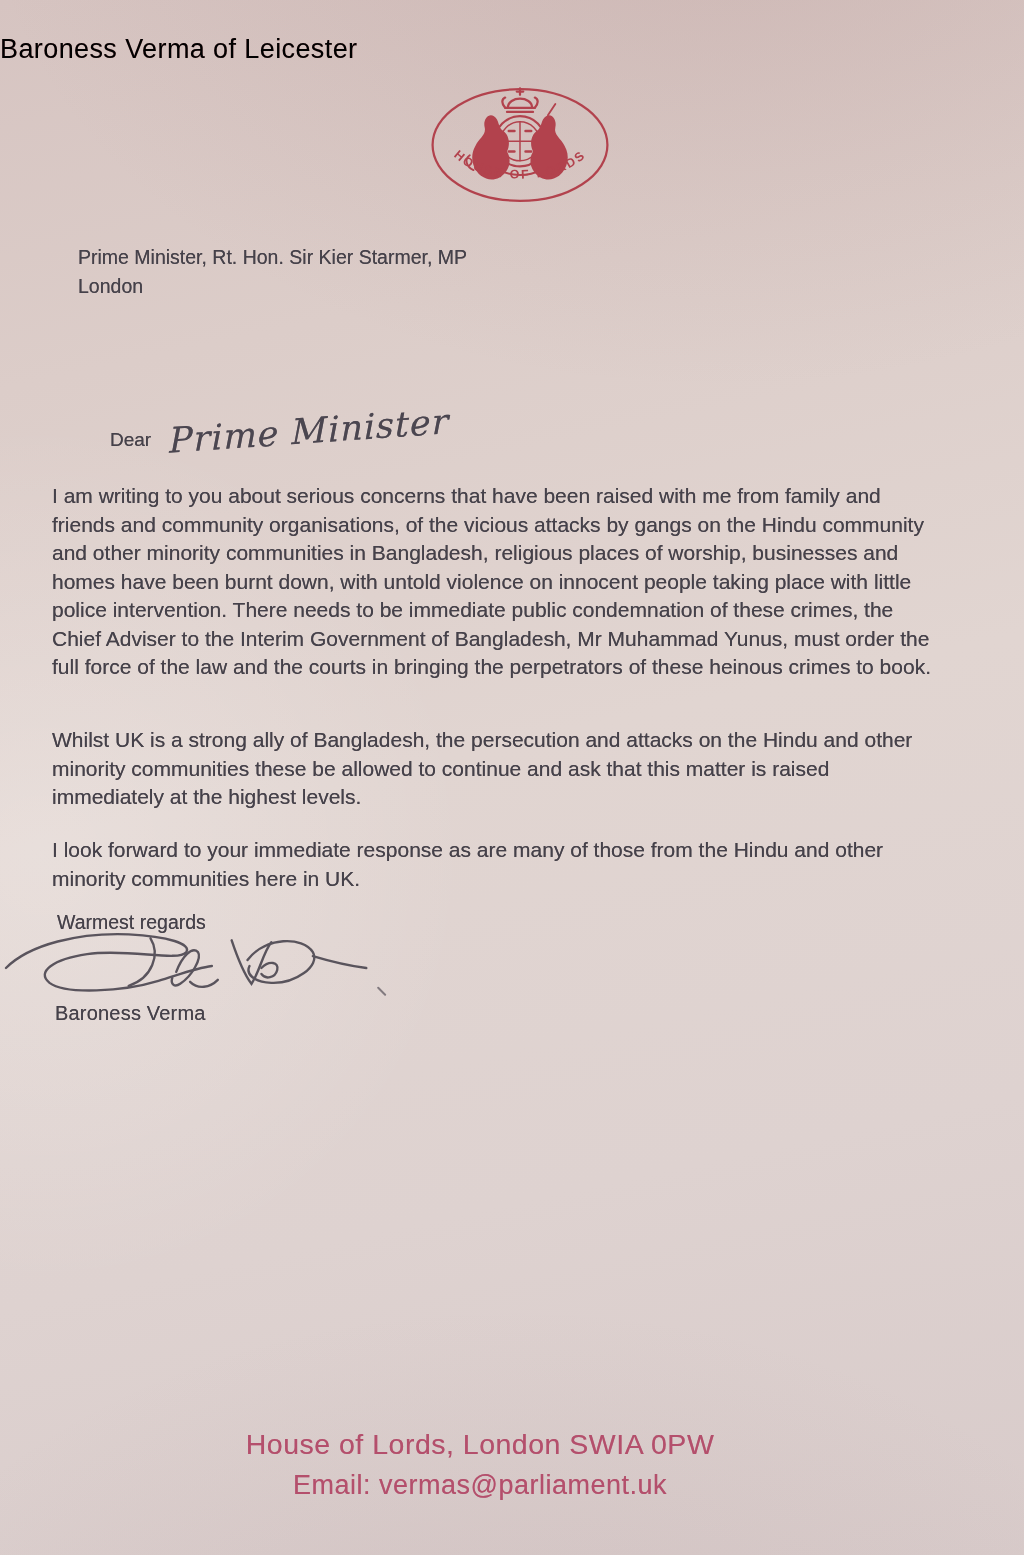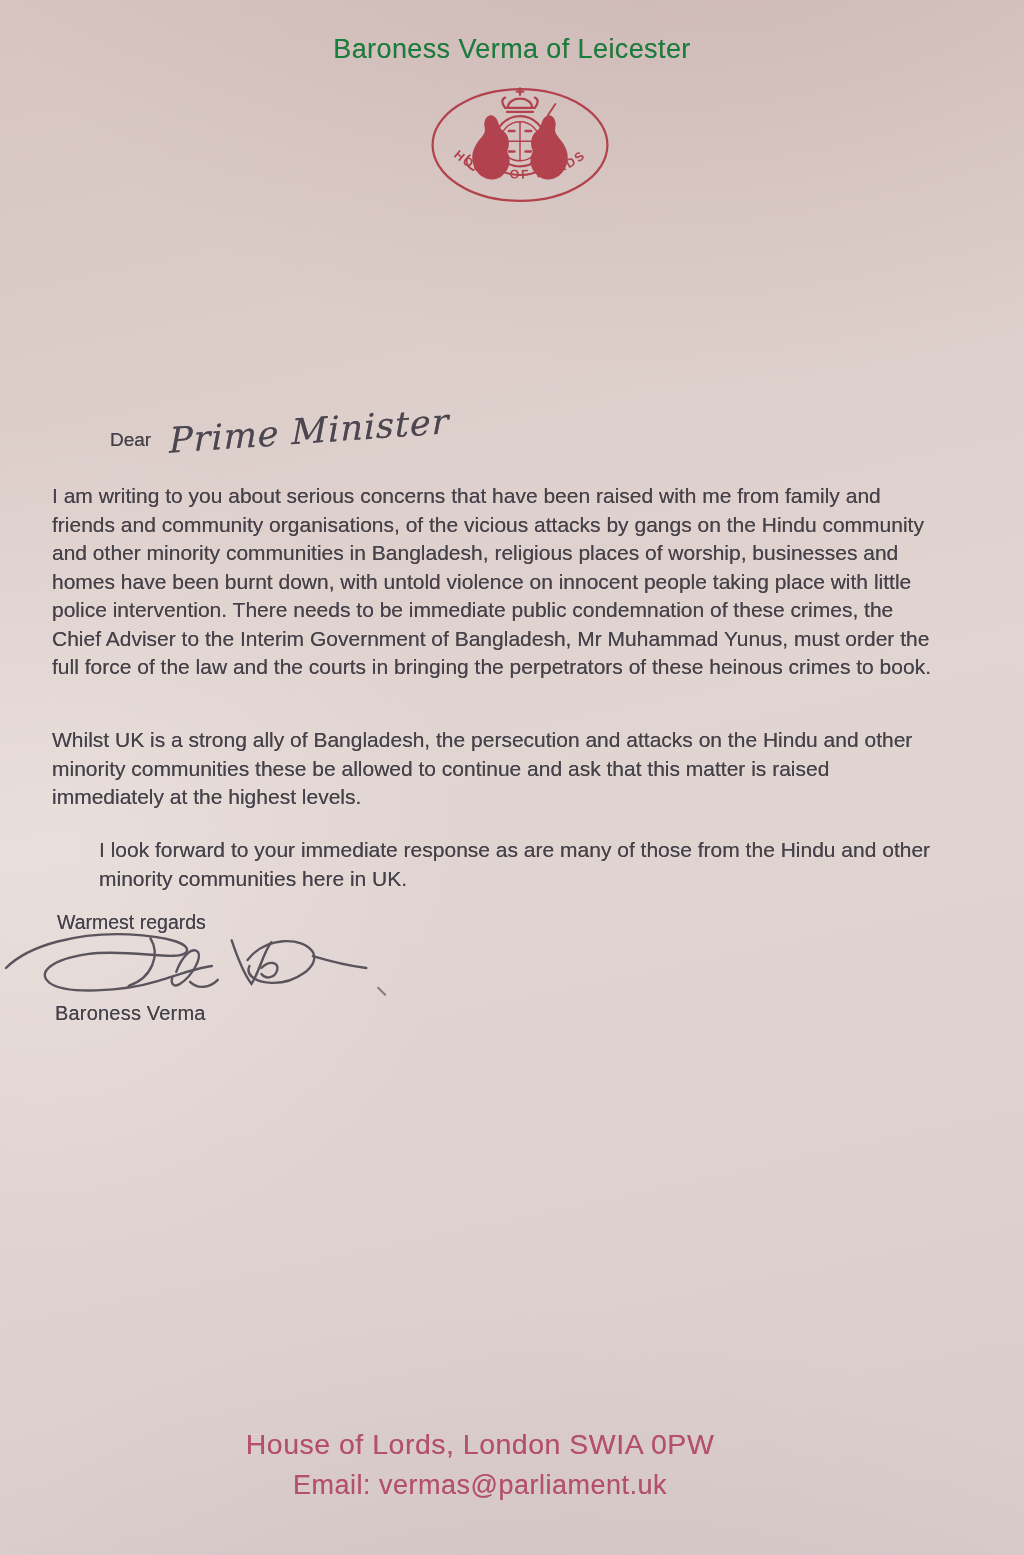--- a/index.html
+++ b/index.html
@@ -11,38 +11,38 @@
       radial-gradient(110% 50% at 50% 115%, rgba(150,118,124,0.14), transparent 62%),
       radial-gradient(60% 40% at 4% 55%, rgba(255,252,250,0.25), transparent 70%),
       linear-gradient(168deg,#d6c4c1 0%,#dccdc9 22%,#e1d5d1 48%,#ded2d0 74%,#d8cbca 100%);
   }
   .abs{position:absolute;}
   .typed{
     color:#45414a;
     text-shadow:0 0 0.6px rgba(66,60,66,0.75);
   }
   .title{
-    top:34px;left:0;width:1024px;text-align:center;
-    font-size:27px;letter-spacing:.4px;color:#15803d;
+    top:34px;left:0;width:1024px;
+    font-size:27px;letter-spacing:.4px;color:#000000;
     text-shadow:0 0 .5px rgba(162,60,68,.6);
   }
   .crest{top:84px;left:50%;margin-left:-85px;}
   .address{top:243px;left:78px;font-size:19.5px;line-height:28.6px;}
   .salutation{top:411px;left:74px;display:flex;align-items:flex-start;margin-left:36px;}
   .salutation .dear{font-size:19px;padding-top:18px;}
   .hand{
     font-family:"DejaVu Serif",serif;font-style:italic;
     font-size:35px;color:#4b4650;margin-left:18px;
     transform:rotate(-4deg) skewX(-4deg);display:inline-block;
     letter-spacing:1px;text-shadow:0 0 .4px rgba(70,65,75,.6);
   }
   .para{left:52px;width:888px;font-size:21px;line-height:28.5px;}
   .p1{top:482px;}
   .p2{top:726px;}
-  .p3{top:836px;margin-left:47px;}
+  .p3{top:836px;}
   .valediction{top:911px;left:57px;font-size:19.5px;}
   .signature{top:926px;left:2px;}
   .signer{top:1002px;left:55px;font-size:20px;letter-spacing:.2px;}
   .footer{
     top:1428px;left:0;width:1024px;text-align:center;
     transform:translateX(-32px);
     color:#b44f6c;letter-spacing:.5px;
     text-shadow:0 0 .4px rgba(180,79,108,.55);
   }
   .footer .line1{font-size:28.5px;}
@@ -83,20 +83,22 @@
   </g>
   <path d="M130,33 L138,21" stroke="#b2424d" stroke-width="2" stroke-linecap="round"></path>
 
   <path id="crest-arc" d="M 22,68 A 82,48 0 0 0 178,68" fill="none"></path>
   <text font-family="Liberation Sans, sans-serif" font-size="13.5" font-weight="bold" letter-spacing="2.4" fill="#b2424d">
     <textPath href="#crest-arc" startOffset="50%" text-anchor="middle">HOUSE OF LORDS</textPath>
   </text>
 </svg>
 
 <div class="abs address typed">
+  <div>Prime Minister, Rt. Hon. Sir Kier Starmer, MP</div>
+  <div>London</div>
 </div>
 
 <div class="abs salutation">
   <span class="dear typed">Dear</span>
   <span class="hand">Prime Minister</span>
 </div>
 
 <div class="abs para p1 typed">I am writing to you about serious concerns that have been raised with me from family and friends and community organisations, of the vicious attacks by gangs on the Hindu community and other minority communities in Bangladesh, religious places of worship, businesses and homes have been burnt down, with untold violence on innocent people taking place with little police intervention. There needs to be immediate public condemnation of these crimes, the Chief Adviser to the Interim Government of Bangladesh, Mr Muhammad Yunus, must order the full force of the law and the courts in bringing the perpetrators of these heinous crimes to book.</div>
 <div class="abs para p2 typed">Whilst UK is a strong ally of Bangladesh, the persecution and attacks on the Hindu and other minority communities these be allowed to continue and ask that this matter is raised immediately at the highest levels.</div>
 <div class="abs para p3 typed">I look forward to your immediate response as are many of those from the Hindu and other minority communities here in UK.</div>

